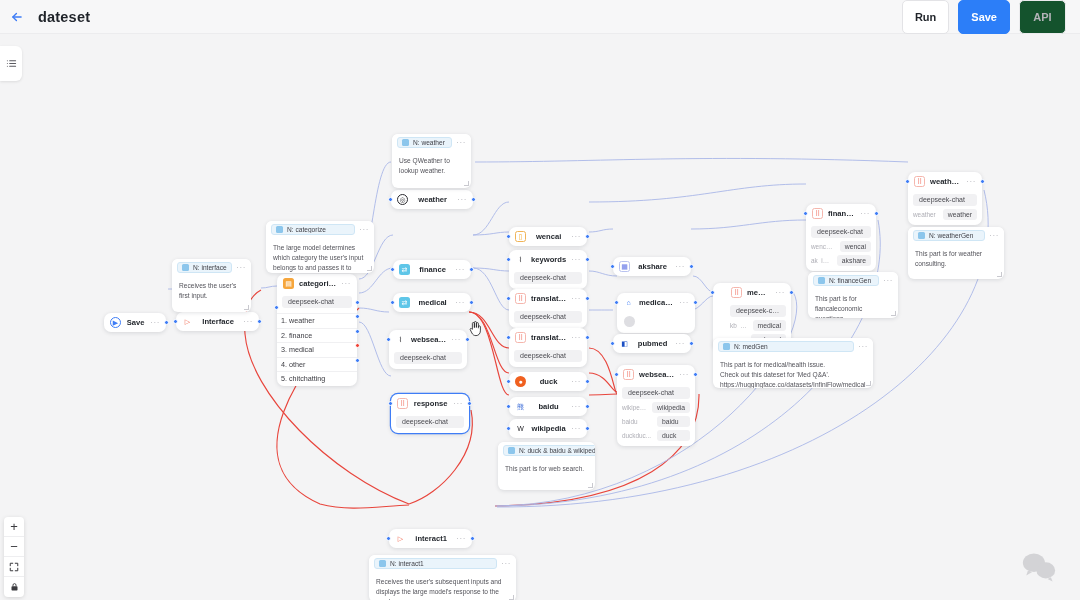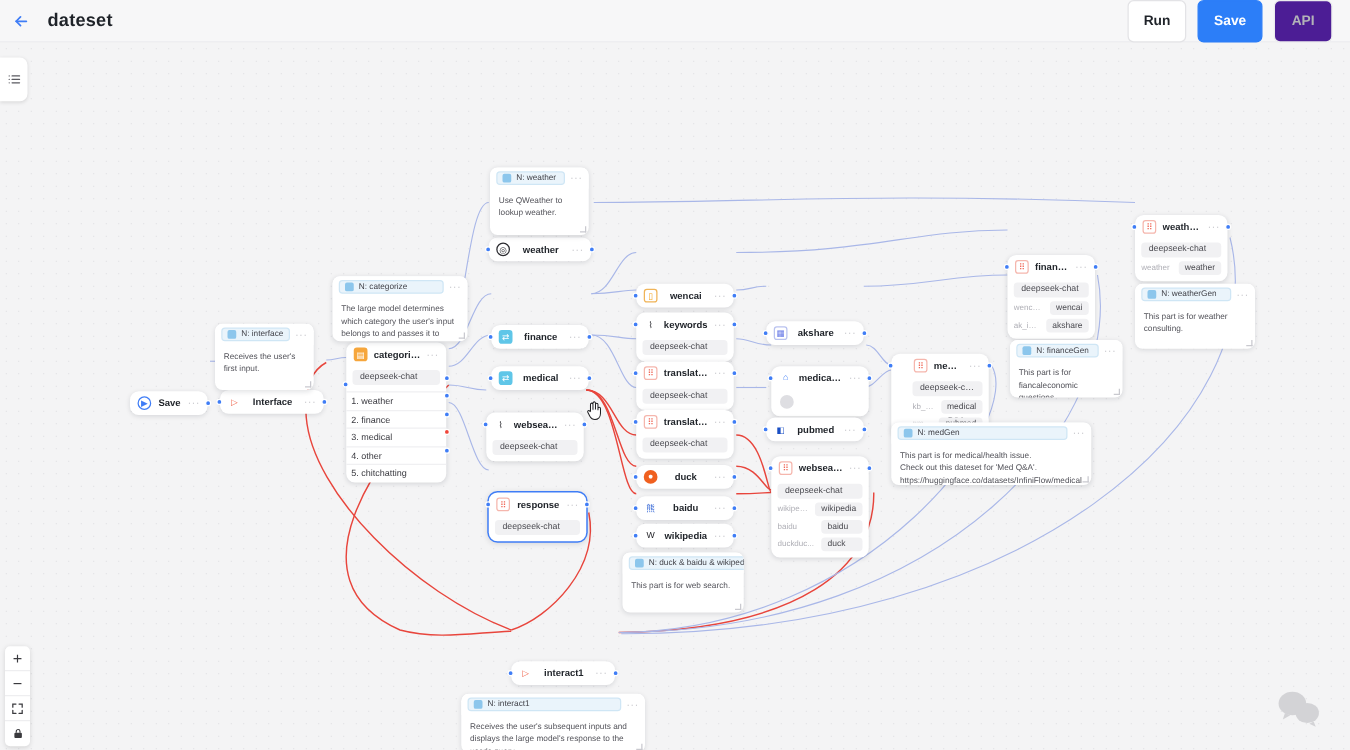--- a/index.html
+++ b/index.html
@@ -21,21 +21,21 @@
   #back-btn svg{ display:block; }
   #app-title{ font-size:14.5px; font-weight:bold; letter-spacing:.2px; margin-left:4px; }
   #topbar-actions{ margin-left:auto; display:flex; align-items:center; gap:9px; padding-right:14px;}
   .tbtn{
     height:21px; min-width:47px; padding:16px 12px; border-radius:5px;
     font-size:11px; font-weight:bold; display:flex; align-items:center; justify-content:center;
     cursor:pointer; user-select:none;
   }
   .tbtn.run{ background:#fff; color:#1f2329; border:1px solid #e3e3e6; }
   .tbtn.save{ background:#2c7ef8; color:#fff; border:1px solid #2c7ef8; }
-  .tbtn.api{ background:#4c1d95; color:#b3b3b8; border:1px solid #ebebed; }
+  .tbtn.api{ background:#14532d; color:#b3b3b8; border:1px solid #ebebed; }
 
   
   #canvas{
     position:absolute; top:34px; left:0; width:1080px; height:566px;
     background-color:#f4f4f5;
     background-image:radial-gradient(#d9d9dd 0.7px, transparent 0.7px);
     background-size:10px 10px;
     overflow:hidden;
   }
   #edge-layer{ position:absolute; inset:0; width:1080px; height:566px; pointer-events:none; }
@@ -521,21 +521,21 @@
         <div class="node-body">
           <div class="pill">deepseek-chat</div>
           <div class="kv">
             <div class="k">weather</div>
             <div class="v">weather</div>
           </div>
         </div>
         <div class="port l" style="top: 9.5px; margin-top: -2.5px;"></div>
         <div class="port r" style="top: 9.5px; margin-top: -2.5px;"></div>
       </div>
-      <div class="node" style="left: 409px; top: 495px; width: 83px;">
+      <div class="node" style="left: 389px; top: 495px; width: 83px;">
         <div class="node-head">
           <div class="node-ico" style="background: rgb(255, 255, 255); color: rgb(240, 99, 74); border: none;">▷</div>
           <div class="node-title">interact1</div>
           <div class="dots">···</div>
         </div>
         <div class="port l" style="top: 9.5px; margin-top: -2.5px;"></div>
         <div class="port r" style="top: 9.5px; margin-top: -2.5px;"></div>
       </div>
     </div>
   <div id="note-layer">

